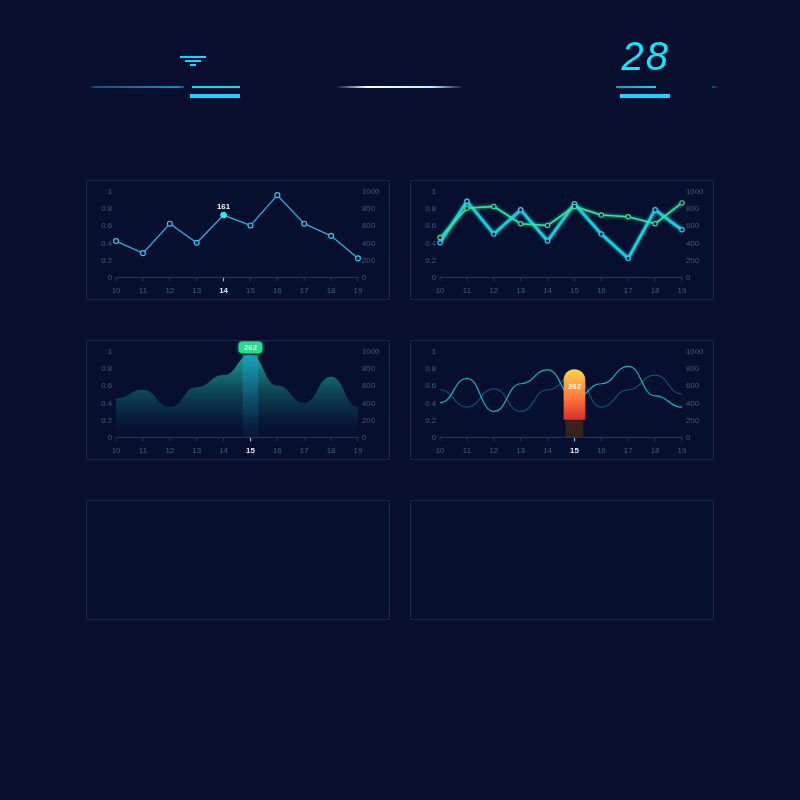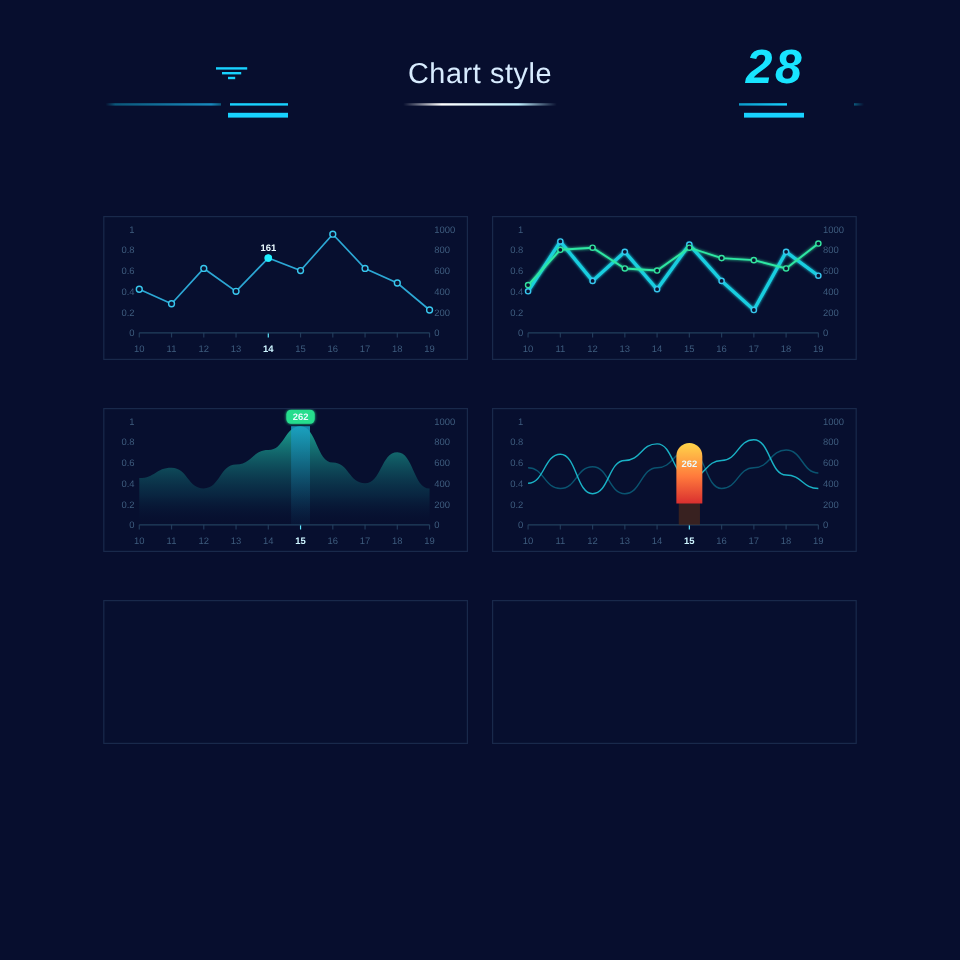--- a/index.html
+++ b/index.html
@@ -22,21 +22,21 @@
     transform: translateX(-50%);
     font-size: 24px;
     font-weight: 300;
     color: #d8ecff;
     letter-spacing: .5px;
   }
   .header-number {
     position: absolute;
     right: 130px; top: 34px;
     font-size: 40px;
-    font-weight: 700;
+    font-weight: 400;
     color: #18e4ff;
     letter-spacing: 2px;
     font-style: italic;
   }
   .header-icon {
     position: absolute;
     left: 180px; top: 54px;
     width: 26px;
   }
   .header-icon .bar { height:2px; background:#18d2ff; margin:2px auto; }
@@ -108,21 +108,20 @@
 </style>
 </head>
 <body>
 
 <div class="header">
   <div class="header-icon">
     <div class="bar b1"></div>
       <div class="bar b2"></div>
       <div class="bar b3"></div>
   </div>
-  <div class="header-title">Chart style</div>
   <div class="header-number">28</div>
   <div class="header-line"></div>
   <div class="sub-underline left"></div>
   <div class="sub-underline right"></div>
 </div>
 
 <div class="grid">
   <div class="panel">
       <svg class="chart-svg" id="svg-line-points" viewBox="0 0 304 120">
         <g class="axis y-left">

